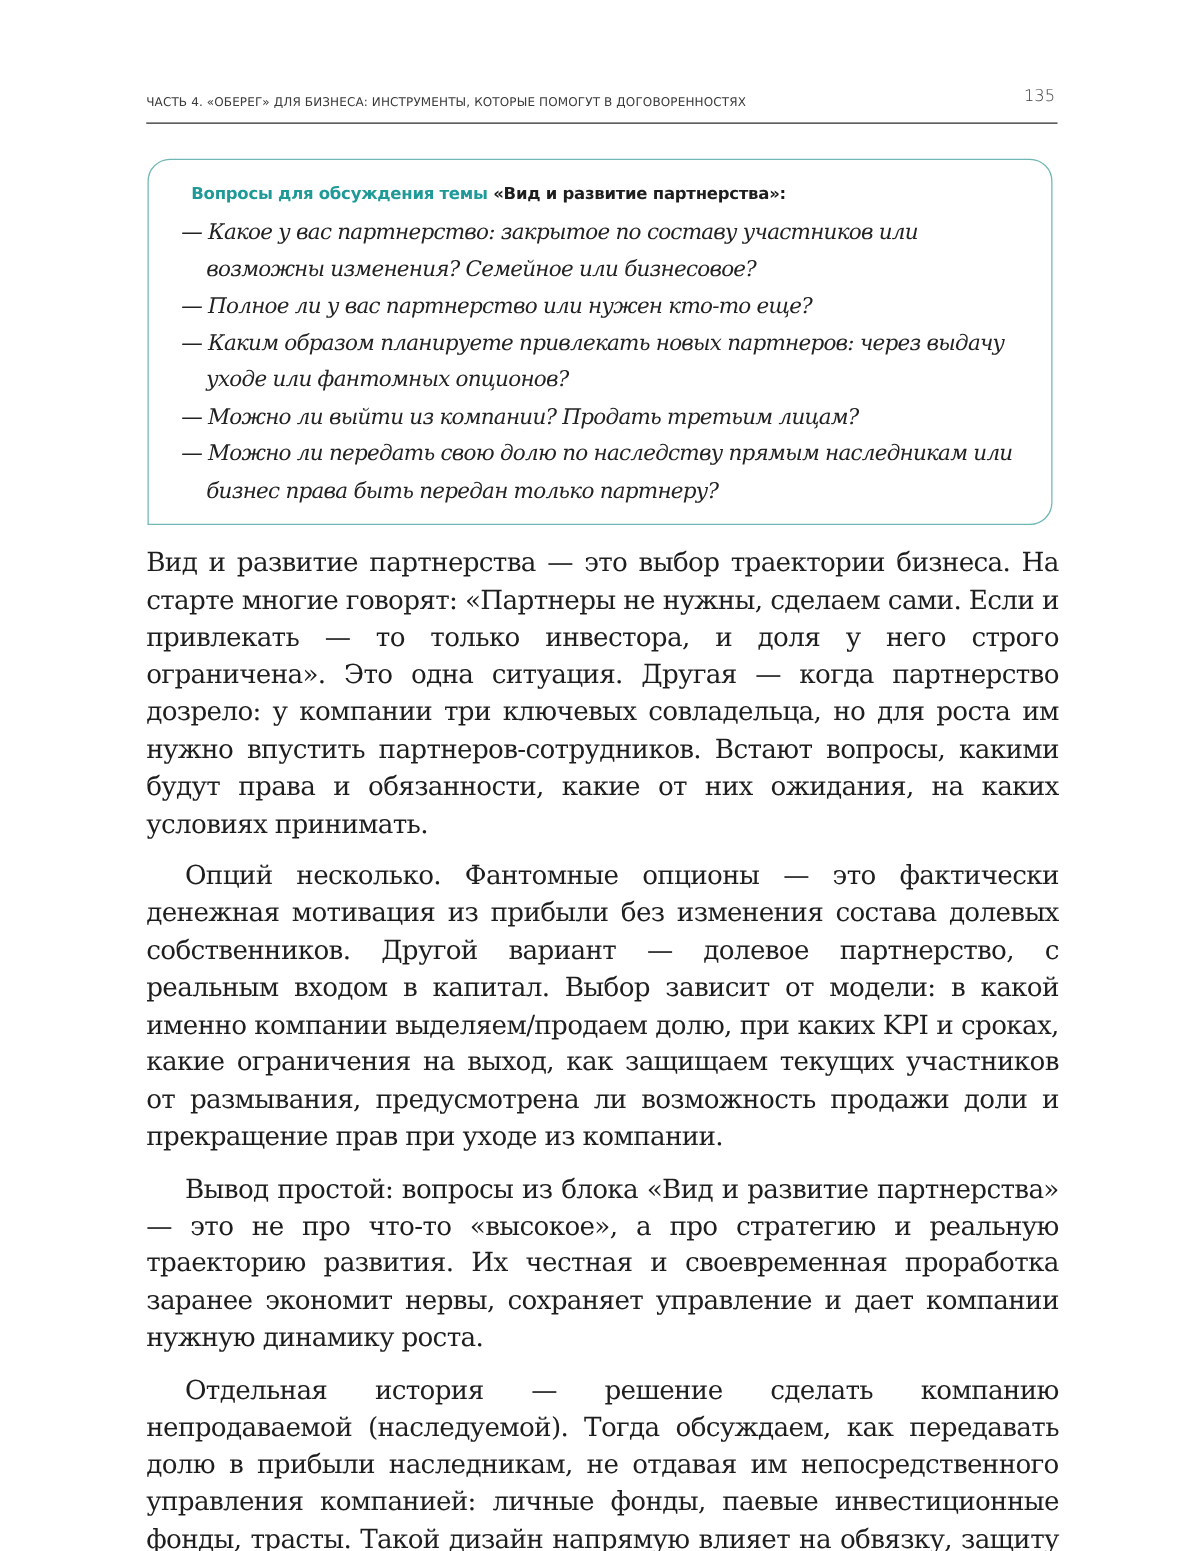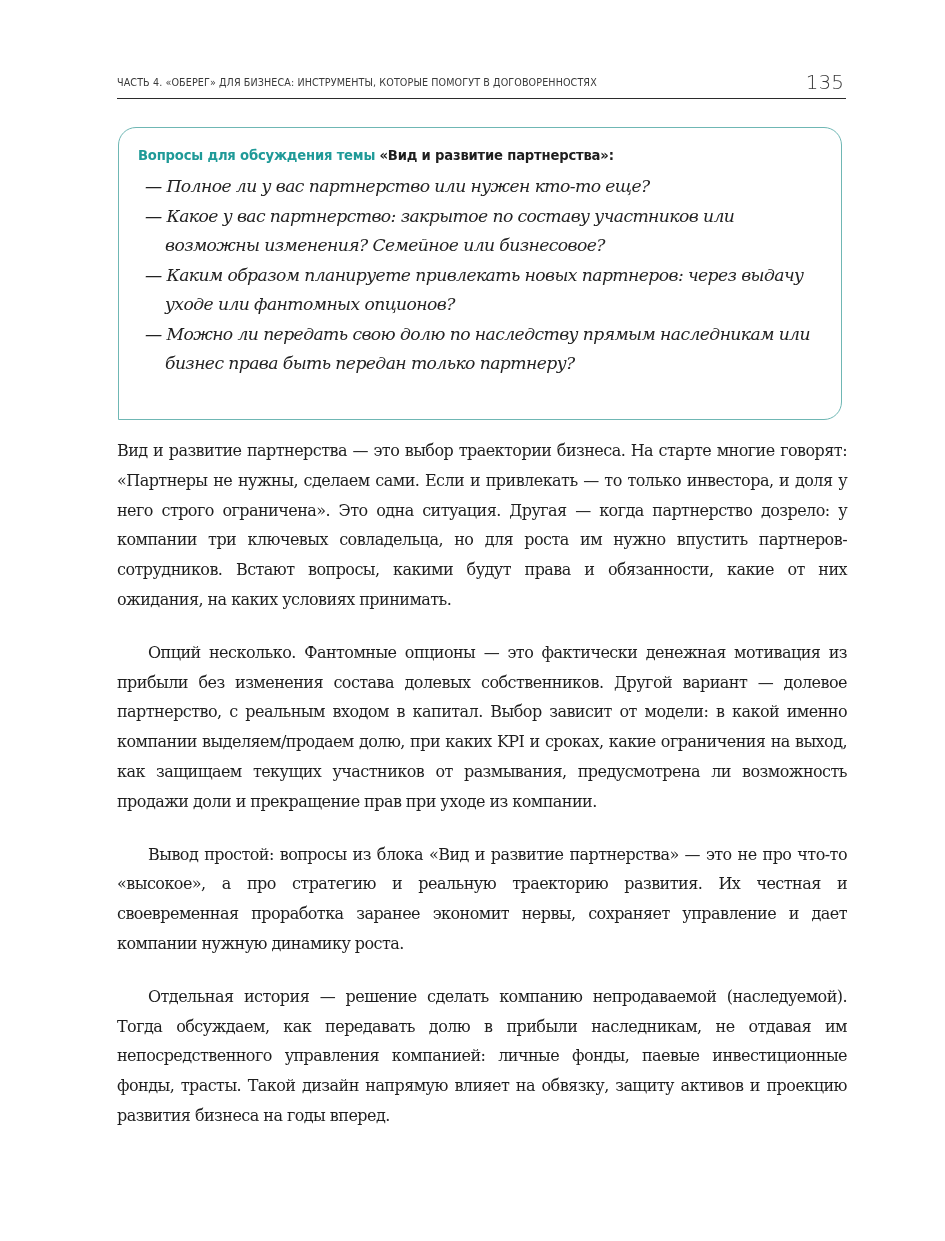--- a/index.html
+++ b/index.html
@@ -10,70 +10,71 @@
     position: absolute; left: 117px; top: 70px; width: 729px; height: 28px;
     border-bottom: 1.5px solid #2b2b2b;
   }
   .running-head .title {
     position: absolute; left: 0; top: 7px;
     font-family: "DejaVu Sans", sans-serif; font-size: 9.6px; letter-spacing: 0.1px;
     color: #3a3a3a; text-transform: uppercase; white-space: nowrap;
   }
   .running-head .num {
     position: absolute; right: 2px; top: 0px;
-    font-family: "DejaVu Sans", sans-serif; font-size: 20px; font-weight: 300;
+    font-family: "DejaVu Sans", sans-serif; font-size: 13px; font-weight: 300;
     color: #3a3a3a;
   }
 
   .box {
     position: absolute; left: 118px; top: 127px; width: 724px; height: 293px;
     border: 1.6px solid #6fb7b4;
     border-radius: 18px 18px 18px 0;
     box-sizing: border-box;
   }
   .box-heading {
-    position: absolute; left: 19px; top: 20px;
+    position: absolute; left: 34px; top: 20px;
     font-family: "DejaVu Sans", sans-serif; font-size: 13.2px; font-weight: bold;
     white-space: nowrap; letter-spacing: -0.2px; text-align: center;
   }
   .box-heading .lead { color: #1f9a98; }
   .box-heading .topic { color: #1e1e1e; }
 
   .q-list { position: absolute; left: 26px; top: 44px; width: 680px; margin: 0; padding: 0; list-style: none; }
   .q-list li {
     font-family: "DejaVu Serif", serif; font-style: italic; font-size: 17.2px;
     line-height: 29.5px; color: #222; letter-spacing: -0.6px;
     padding-left: 20px; text-indent: -20px;
   }
 
   .body-text { position: absolute; left: 117px; top: 436px; width: 730px; }
   .body-text p {
-    margin: 0; font-family: "DejaVu Serif", serif; font-size: 16px;
+    margin: 0; font-family: "DejaVu Serif", serif; font-size: 21px;
     line-height: 29.8px; color: #1e1e1e; text-align: justify; letter-spacing: -0.55px;
   }
-  .body-text p.indent { text-indent: 31px; margin-top: 23px; }
+  .body-text p.indent { text-indent: 31px; margin-top: 12px; }
 </style>
 </head>
 <body>
 
 <div class="page">
 
   <div class="running-head">
     <span class="title">Часть 4. «Оберег» для бизнеса: инструменты, которые помогут в договоренностях</span>
     <span class="num">135</span>
   </div>
 
   <div class="box">
     <div class="box-heading">
       <span class="lead">Вопросы для обсуждения темы </span><span class="topic">«Вид и развитие партнерства»:</span>
     </div>
     <ul class="q-list">
+      <li>— Какое у вас партнерство: закрытое по составу участников или возможны изменения? Семейное или бизнесовое?</li>
       <li>— Полное ли у вас партнерство или нужен кто-то еще?</li>
-      <li>— Какое у вас партнерство: закрытое по составу участников или возможны изменения? Семейное или бизнесовое?</li>
       <li>— Каким образом планируете привлекать новых партнеров: через выдачу уходе или фантомных опционов?</li>
+      <li>— Можно ли выйти из компании? Продать третьим лицам?</li>
       <li>— Можно ли передать свою долю по наследству прямым наследникам или бизнес права быть передан только партнеру?</li>
     </ul>
   </div>
 
   <div class="body-text">
     <p>Вид и развитие партнерства — это выбор траектории бизнеса. На старте многие говорят: «Партнеры не нужны, сделаем сами. Если и привлекать — то только инвестора, и доля у него строго ограничена». Это одна ситуация. Другая — когда партнерство дозрело: у компании три ключевых совладельца, но для роста им нужно впустить партнеров-сотрудников. Встают вопросы, какими будут права и обязанности, какие от них ожидания, на каких условиях принимать.</p>
     <p class="indent">Опций несколько. Фантомные опционы — это фактически денежная мотивация из прибыли без изменения состава долевых собственников. Другой вариант — долевое партнерство, с реальным входом в капитал. Выбор зависит от модели: в какой именно компании выделяем/продаем долю, при каких KPI и сроках, какие ограничения на выход, как защищаем текущих участников от размывания, предусмотрена ли возможность продажи доли и прекращение прав при уходе из компании.</p>
     <p class="indent">Вывод простой: вопросы из блока «Вид и развитие партнерства» — это не про что-то «высокое», а про стратегию и реальную траекторию развития. Их честная и своевременная проработка заранее экономит нервы, сохраняет управление и дает компании нужную динамику роста.</p>
     <p class="indent">Отдельная история — решение сделать компанию непродаваемой (наследуемой). Тогда обсуждаем, как передавать долю в прибыли наследникам, не отдавая им непосредственного управления компанией: личные фонды, паевые инвестиционные фонды, трасты. Такой дизайн напрямую влияет на обвязку, защиту активов и проекцию развития бизнеса на годы вперед.</p>
   </div>

